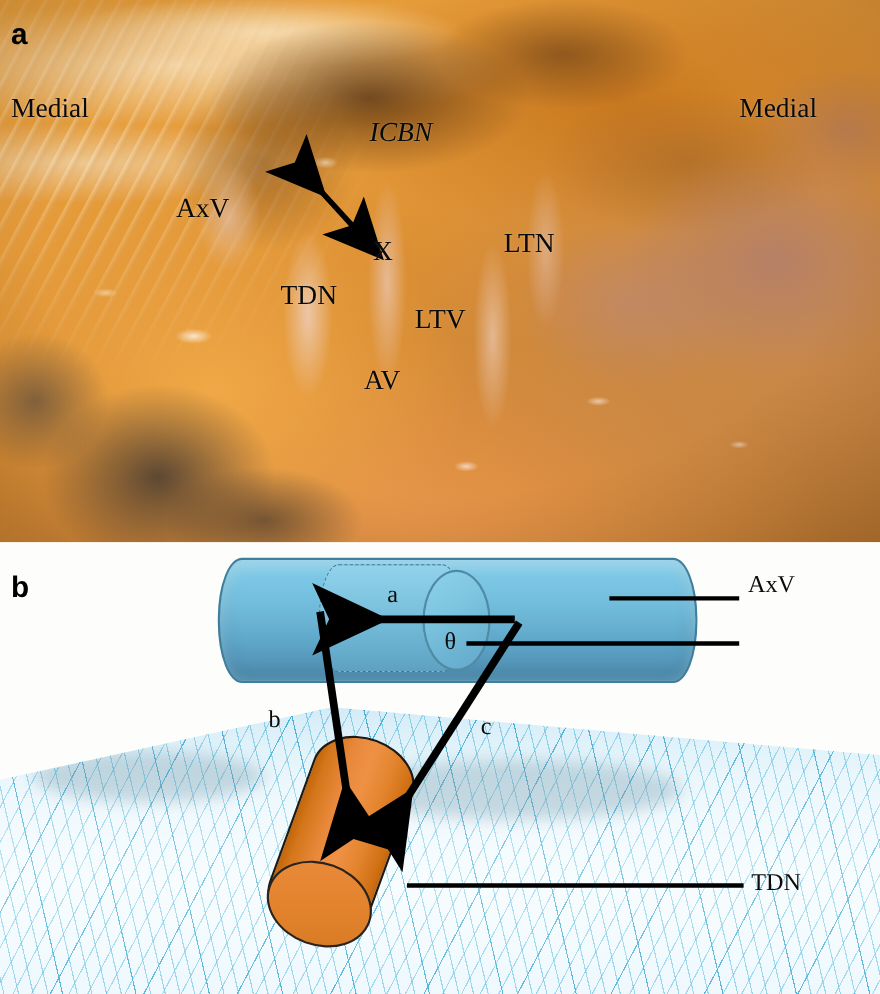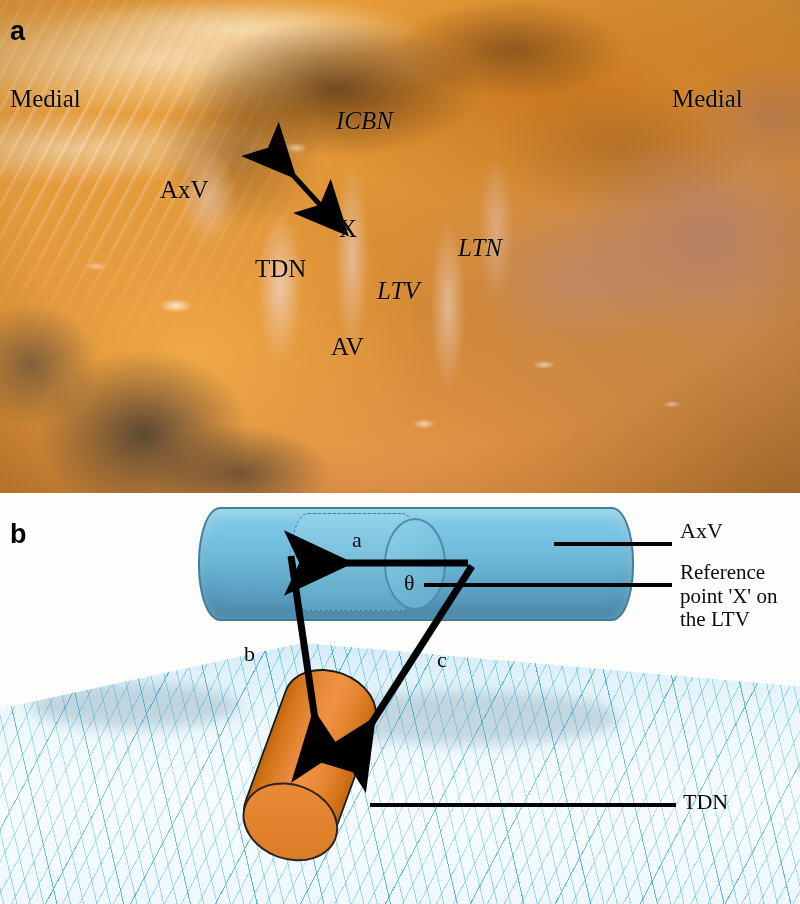--- a/index.html
+++ b/index.html
@@ -254,23 +254,23 @@
     </svg>
 
     <div class="panel-letter" style="left:10px; top:18px;">a</div>
 
     <div class="photo-label" style="left:10px;  top:86px;">Medial</div>
     <div class="photo-label" style="left:672px; top:86px;">Medial</div>
 
     <div class="photo-label" style="left:336px; top:108px;font-style:italic;">ICBN</div>
     <div class="photo-label" style="left:160px; top:177px;">AxV</div>
     <div class="photo-label" style="left:339px; top:216px;">X</div>
-    <div class="photo-label" style="left:458px; top:235px;font-style:italic;">LTN</div>
+    <div class="photo-label" style="left:458px; top:209px;">LTN</div>
     <div class="photo-label" style="left:255px; top:256px;">TDN</div>
-    <div class="photo-label" style="left:377px; top:278px;font-style:italic;">LTV</div>
+    <div class="photo-label" style="left:377px; top:278px;">LTV</div>
     <div class="photo-label" style="left:331px; top:334px;">AV</div>
   </div>
 
   <div id="panel-b">
 
     <div class="ground">
       <div class="ground-grid"></div>
       <div class="ground-fade"></div>
       <div class="ground-shadow" style="left:40px;  top:40px;  width:210px; height:46px;"></div>
       <div class="ground-shadow" style="left:330px; top:48px;  width:300px; height:54px;"></div>
@@ -312,19 +312,16 @@
     </svg>
 
     <div class="panel-letter" style="left:10px; top:28px;">b</div>
 
     <div class="diagram-label" style="left:352px; top:35px;">a</div>
     <div class="diagram-label" style="left:404px; top:78px;">θ</div>
     <div class="diagram-label" style="left:244px; top:149px;">b</div>
     <div class="diagram-label" style="left:437px; top:155px;">c</div>
 
     <div class="diagram-label" style="left:680px; top:26px;">AxV</div>
-    <div class="diagram-label small" style="left:680px; top:68px;">Reference
-point 'X' on
-the LTV</div>
     <div class="diagram-label" style="left:683px; top:297px;">TDN</div>
   </div>
 
 </div>
 
 </body></html>

